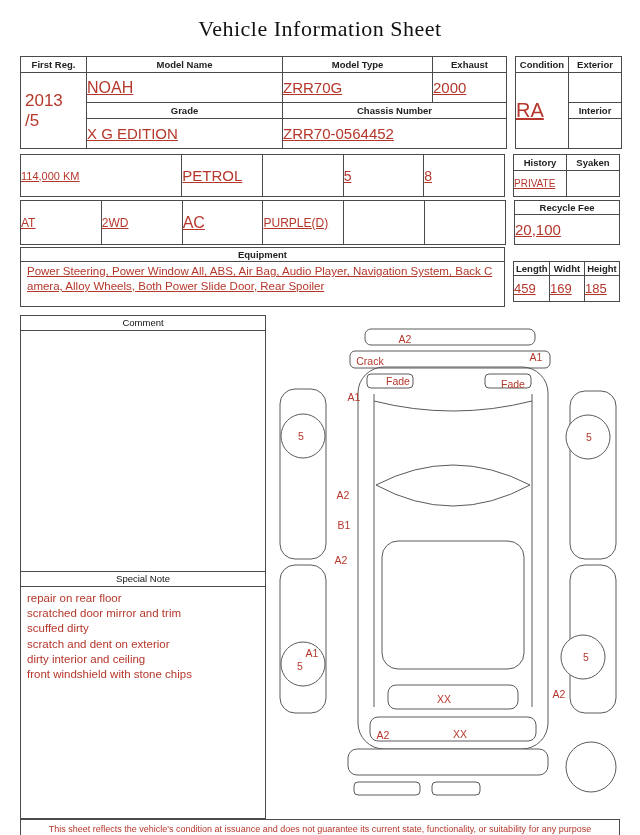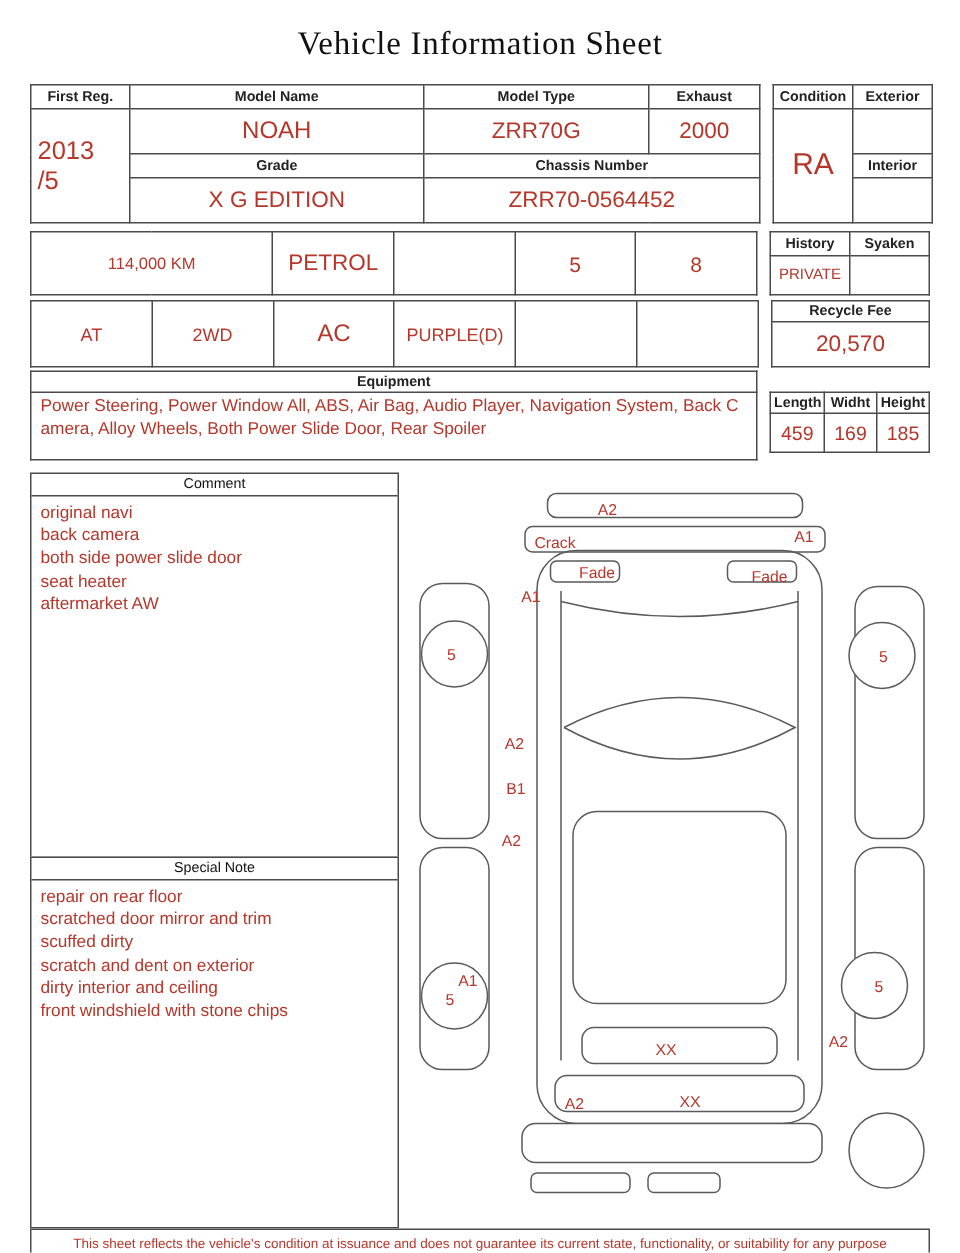--- a/index.html
+++ b/index.html
@@ -6,28 +6,28 @@
   * { box-sizing: border-box; margin: 0; padding: 0; }
   body { background:#fff; width:640px; height:835px; font-family:"Liberation Sans", sans-serif; color:#111; }
   .page { width:640px; height:835px; padding:0 20px; position:relative; background:#fff; }
 
   .title { text-align:center; font-family:"Liberation Serif", serif; font-size:22px; padding-top:16px; height:56px; letter-spacing:0.5px; }
 
   .band { display:flex; gap:8px; }
   table { border-collapse:collapse; table-layout:fixed; }
   th, td { border:1px solid var(--line); overflow:hidden; }
   th { font-weight:bold; font-size:9.5px; color:#222; text-align:center; padding:1px 2px; }
-  td.val { color:var(--red); text-align:center; font-size:15px; }
+  td.val { color:var(--red); text-align:left; font-size:15px;text-decoration:underline; }
   td.val.small { font-size:11px; }
   td.val.big { font-size:20px; }
 
   .mb5{margin-bottom:5px}.mb3{margin-bottom:3px}.mb2{margin-bottom:2px}.mb8{margin-bottom:8px}
 
   .firstreg { color:var(--red); font-size:17px; text-align:left; padding-left:4px; line-height:1.15; vertical-align:middle; }
-  .equip-text { color:var(--red); font-size:11.5px; text-align:left; padding:2px 6px; line-height:1.3; word-break:break-all; vertical-align:top; }
+  .equip-text { color:var(--red); font-size:11.5px; text-align:left; padding:2px 6px; line-height:1.3; word-break:break-all; vertical-align:top;text-decoration:underline; }
 
   .main { display:flex; gap:4px; height:504px; }
   .left-col { width:246px; display:flex; flex-direction:column; }
   .notebox { border:1px solid var(--line); background:#fff; }
   .notebox + .notebox { margin-top:-1px; }
   .notebox .nb-head { text-align:center; font-size:9.5px; border-bottom:1px solid var(--line); padding:1px 0 2px; }
   .notebox .nb-body { padding:4px 6px; color:var(--red); font-size:11.5px; line-height:1.32; }
   .comment-box { height:257px; }
   .special-box { flex:1; }
 
@@ -132,21 +132,21 @@
         <td class="val"></td>
       </tr>
     </tbody>
       </table>
     <table style="width:106px">
       <tbody>
           <tr style="height:14px">
             <th>Recycle Fee</th>
           </tr>
       <tr style="height:30px">
-            <td class="val">20,570</td>
+            <td class="val">20,100</td>
           </tr>
     </tbody>
       </table>
   </div>
 
   <div class="band mb8">
     <table style="width:486px">
       <tbody>
           <tr style="height:13px">
             <th>Equipment</th>
@@ -169,27 +169,20 @@
         <td class="val" style="font-size:13px">185</td>
       </tr>
     </tbody>
       </table>
   </div>
 
   <div class="main">
     <div class="left-col">
       <div class="notebox comment-box">
         <div class="nb-head">Comment</div>
-        <div class="nb-body">
-          <div>original navi</div>
-          <div>back camera</div>
-          <div>both side power slide door</div>
-          <div>seat heater</div>
-          <div>aftermarket AW</div>
-        </div>
       </div>
       <div class="notebox special-box">
         <div class="nb-head">Special Note</div>
         <div class="nb-body">
           <div>repair on rear floor</div>
           <div>scratched door mirror and trim</div>
           <div>scuffed dirty</div>
           <div>scratch and dent on exterior</div>
           <div>dirty interior and ceiling</div>
           <div>front windshield with stone chips</div>

